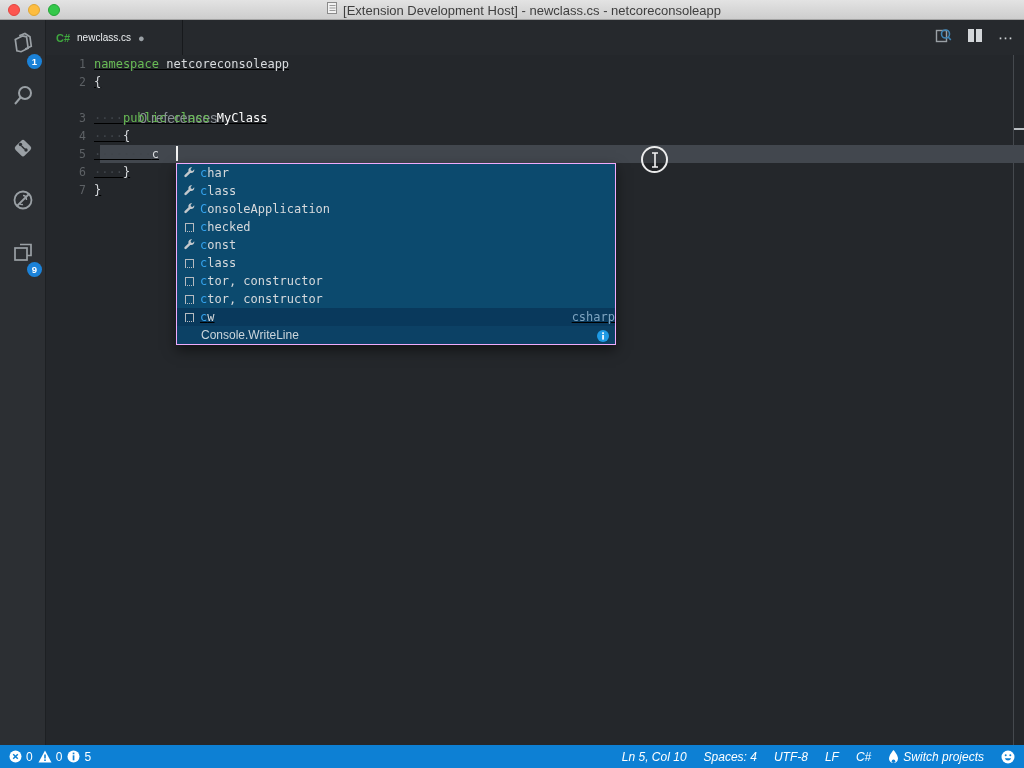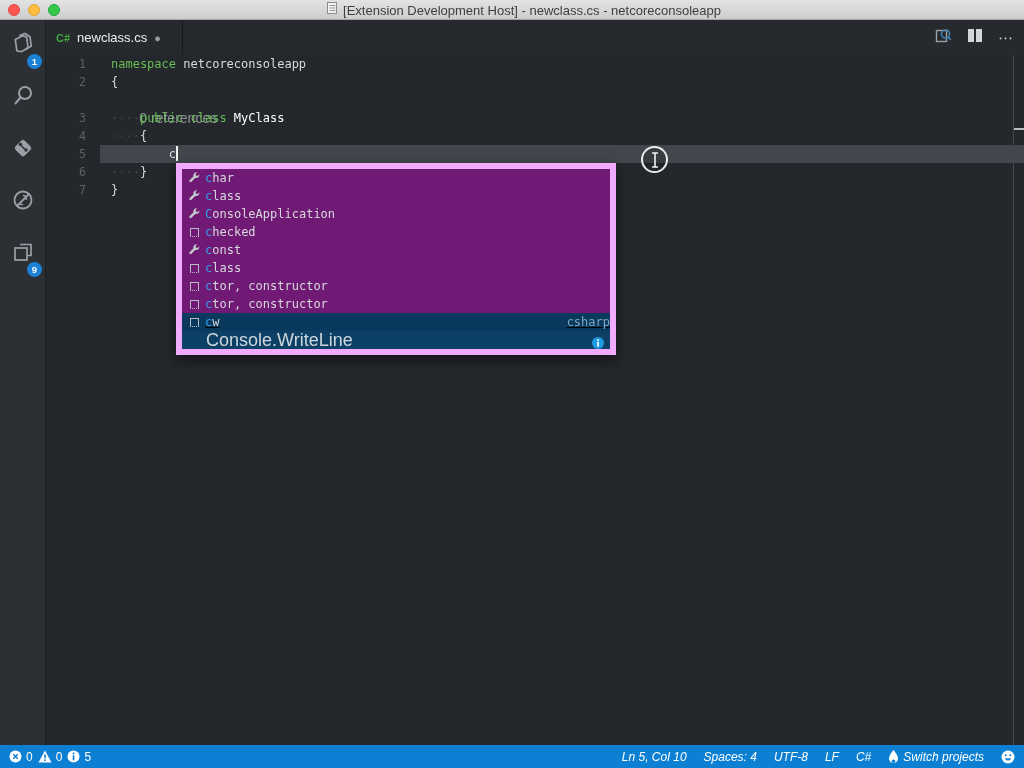--- a/index.html
+++ b/index.html
@@ -21,52 +21,52 @@
   .activitybar{position:absolute;left:0;top:20px;width:46px;height:725px;background:#2c2f33;
     border-right:1px solid #1d2023;box-sizing:border-box;}
   .act-item{position:relative;width:45px;height:52px;display:flex;align-items:center;justify-content:center;}
   .badge{position:absolute;right:3px;bottom:3px;min-width:15px;height:15px;border-radius:50%;
     background:#1b82d8;color:#fff;font-size:9.5px;display:flex;align-items:center;justify-content:center;font-weight:bold;}
   
   .tabbar{position:absolute;left:46px;top:20px;width:978px;height:35px;background:#26292d;}
   .tab{position:absolute;left:0;top:0;height:35px;width:137px;background:#26292d;border-right:1px solid #17191c;
     display:flex;align-items:center;padding:0 10px;box-sizing:border-box;gap:7px;}
   .tab-lang{color:#3fa83f;font-weight:bold;font-size:11px;}
-  .tab-name{color:#eceff1;font-size:13px;}
+  .tab-name{color:#eceff1;font-size:10px;}
   .tab-dot{color:#9aa0a5;font-size:11px;}
   .tab-actions{position:absolute;right:10px;top:0;height:35px;display:flex;align-items:center;gap:15px;}
   .more-dots{color:#cfd2d5;font-size:15px;letter-spacing:1px;line-height:10px;}
   
   .editor{position:absolute;left:46px;top:55px;width:978px;height:690px;background:#24272b;}
   .code{position:absolute;left:0;top:0;right:0;font-family:"DejaVu Sans Mono",monospace;font-size:12px;}
   .line,.codelens-row{position:relative;height:18px;line-height:18px;white-space:pre;}
   .lnum{position:absolute;left:0;top:0;width:40px;text-align:right;color:#5d6165;font-size:11.5px;z-index:2;}
-  .ltext{position:absolute;left:65px;top:0;z-index:2;}
+  .ltext{position:absolute;left:48px;top:0;z-index:2;text-decoration:underline;}
   .kw{color:#69bd55;}
   .pl{color:#d8dbde;}
   .ty{color:#ffffff;}
   .ws{color:#40454b;}
   .line.current::before{content:"";position:absolute;left:54px;right:0;top:0;height:18px;background:#42474e;z-index:1;}
   .codelens-row{font-family:Liberation Sans, sans-serif;font-size:14px;color:#8b9197;padding-left:70px;box-sizing:border-box;}
   .caret{position:absolute;left:130px;top:91px;width:2px;height:15px;background:#f2f2f2;z-index:3;}
   .ruler-line{position:absolute;left:967px;top:0;width:1px;height:690px;background:#45494e;}
   .ruler-marker{position:absolute;left:968px;top:73px;width:10px;height:2px;background:#babec2;}
   
-  .suggest{position:absolute;left:130px;top:108px;width:440px;background:#701a75;
-    border:6px solid #f0abfc;box-sizing:border-box;z-index:5;
+  .suggest{position:absolute;left:130px;top:108px;width:440px;background:#0c4a6e;
+    border:1px solid #f0abfc;box-sizing:border-box;z-index:5;
     font-family:"DejaVu Sans Mono",monospace;font-size:12px;box-shadow:0 5px 12px rgba(0,0,0,.5);}
   .s-row{height:18px;display:flex;align-items:center;padding-left:4px;position:relative;}
   .s-row.selected{background:#09395c;text-decoration:underline;}
   .s-icon{width:16px;height:16px;margin-right:3px;display:flex;align-items:center;justify-content:center;flex:none;}
   .snippet-box{width:9px;height:9px;border:1px solid #b6bbc0;border-bottom-style:dotted;box-sizing:border-box;}
   .s-label{color:#d6d9dc;white-space:pre;}
   .match{color:#35a3ee;}
   .s-meta{margin-left:auto;margin-right:0;color:#7ea4c0;}
   .s-detail{height:18px;line-height:18px;background:#0c4165;color:#ccd6dc;
-    font-family:"Liberation Sans",sans-serif;font-size:18px;padding-left:24px;position:relative;}
+    font-family:"Liberation Sans",sans-serif;font-size:12px;padding-left:24px;position:relative;}
   .info-icon{position:absolute;right:6px;top:3px;width:12px;height:12px;}
   
   .mouse{position:absolute;left:641px;top:146px;width:27px;height:27px;border:2px solid rgba(245,245,245,.95);
     border-radius:50%;background:rgba(25,25,25,.25);z-index:9;box-sizing:border-box;
     display:flex;align-items:center;justify-content:center;}
   
   .statusbar{position:absolute;left:0;top:745px;width:1024px;height:23px;background:#0d80d4;
     display:flex;align-items:center;color:#fff;font-size:12px;padding:0 9px;box-sizing:border-box;}
   .sb-left{display:flex;align-items:center;gap:5px;}
   .sb-right{margin-left:auto;display:flex;align-items:center;gap:17px;font-style:italic;}

